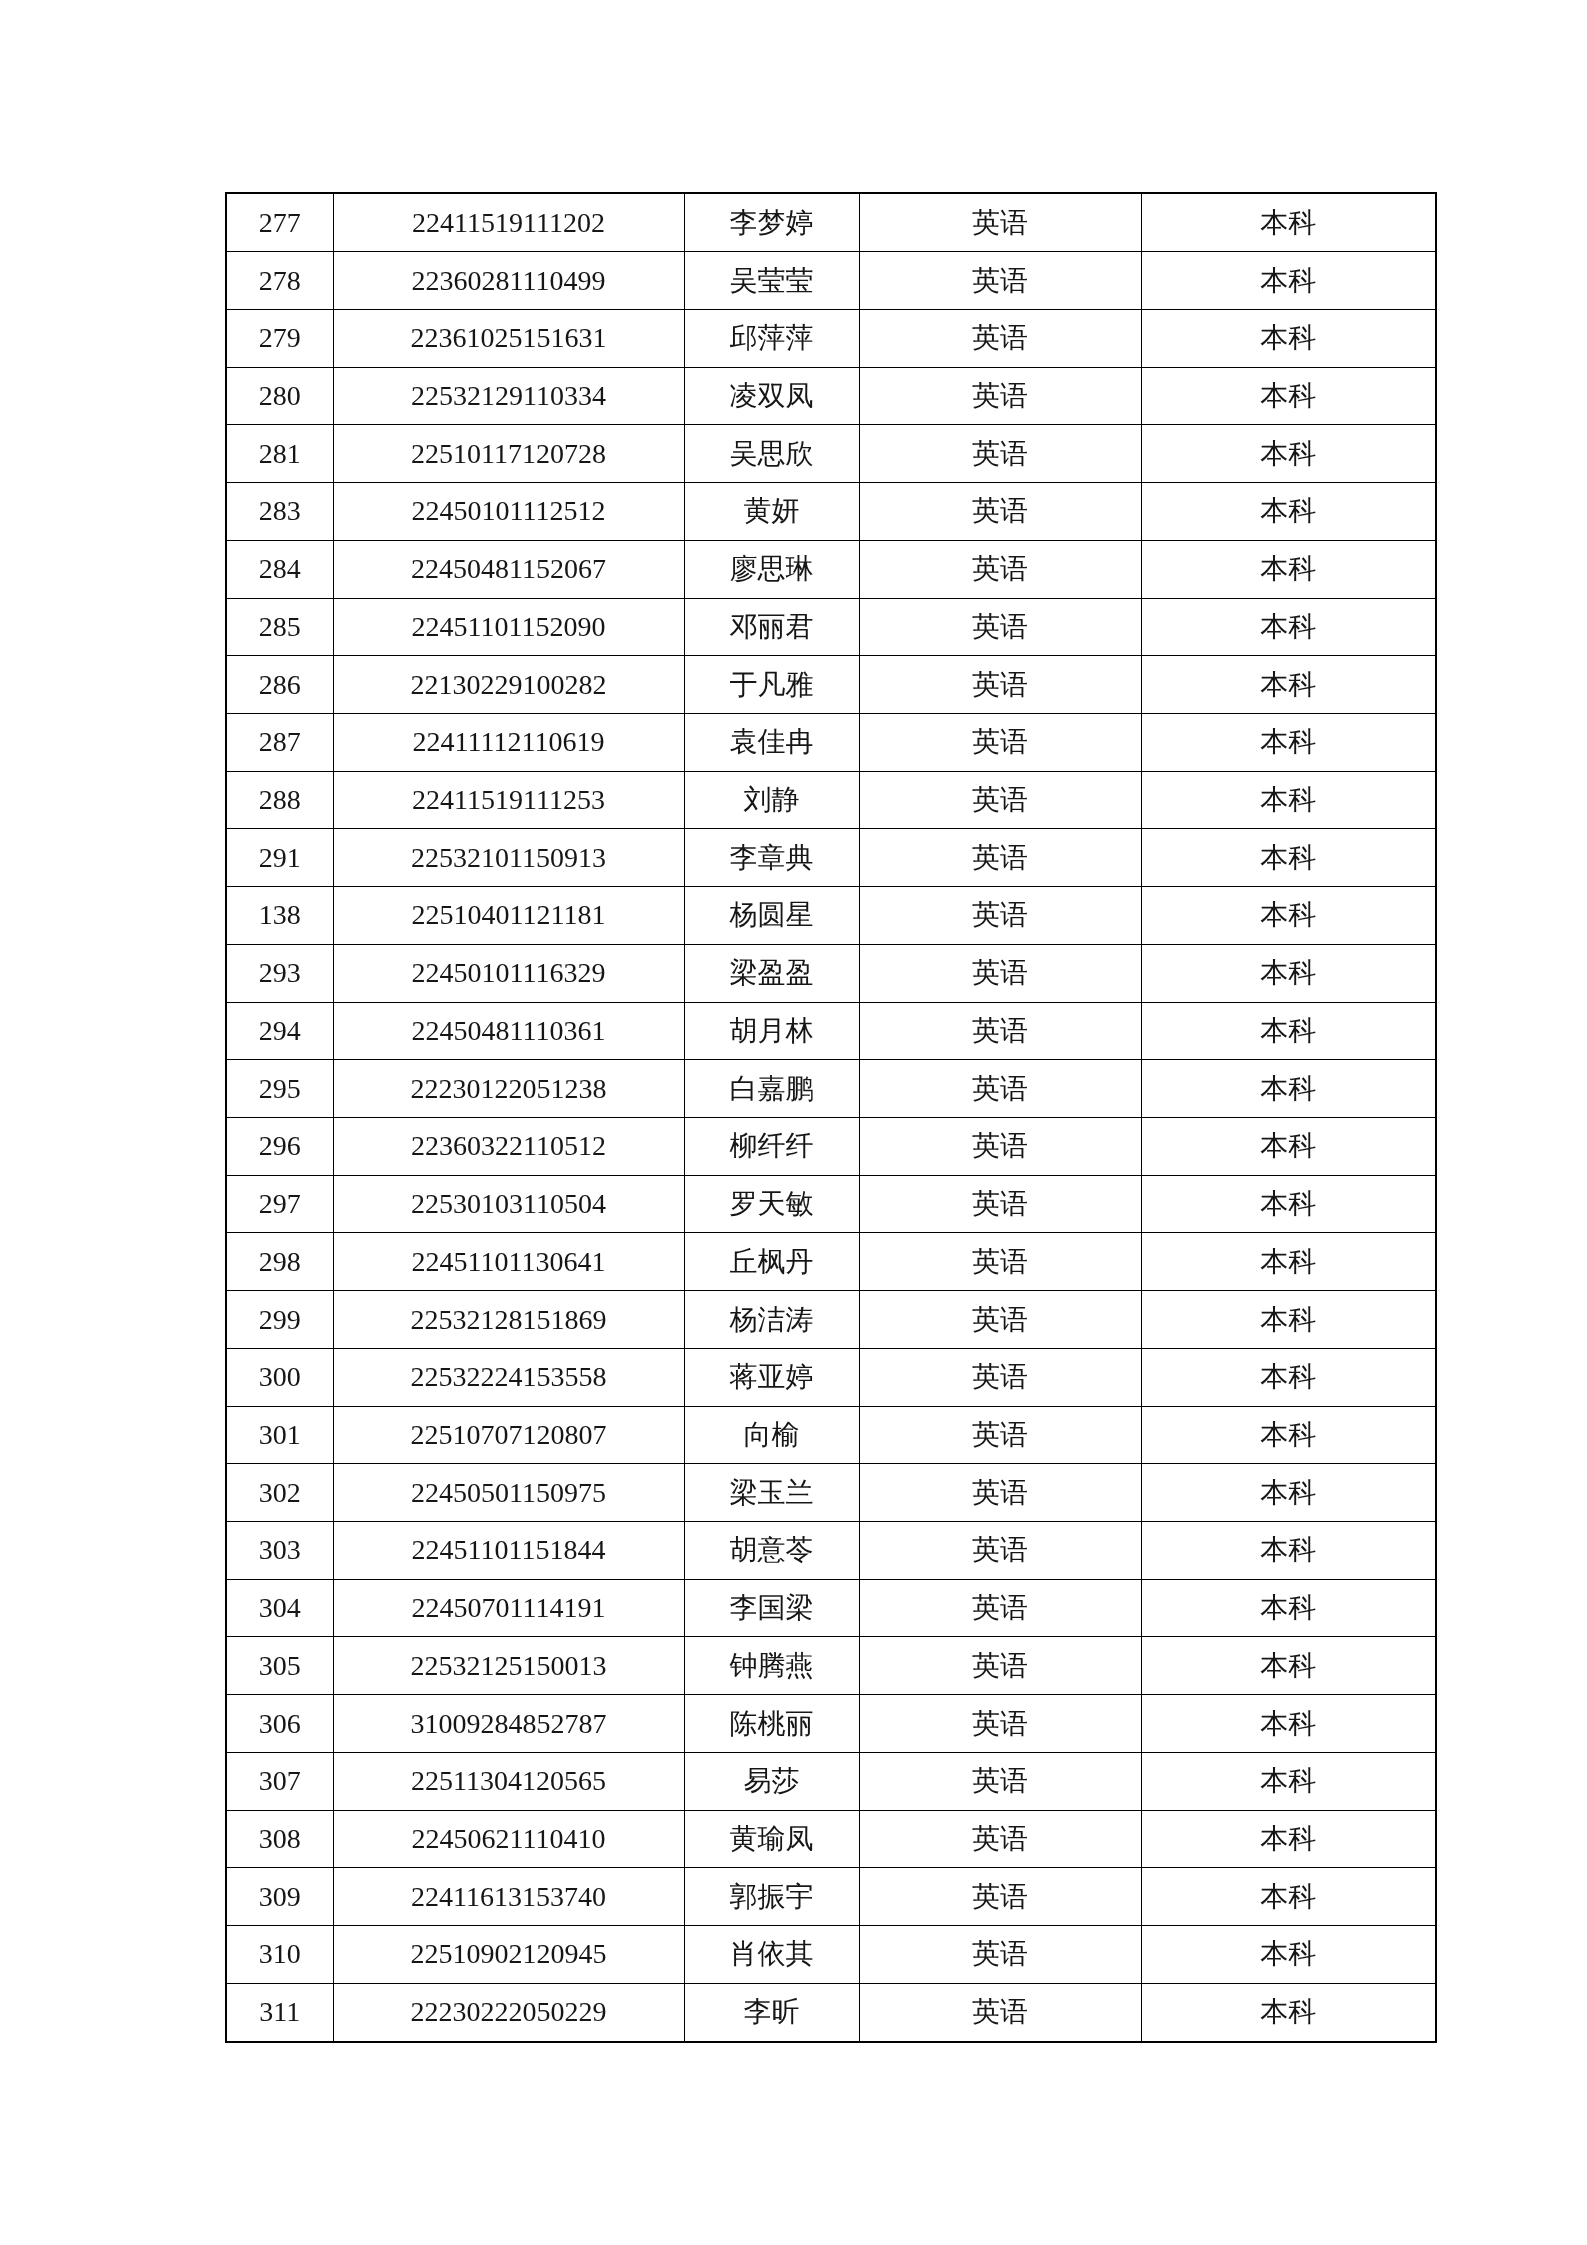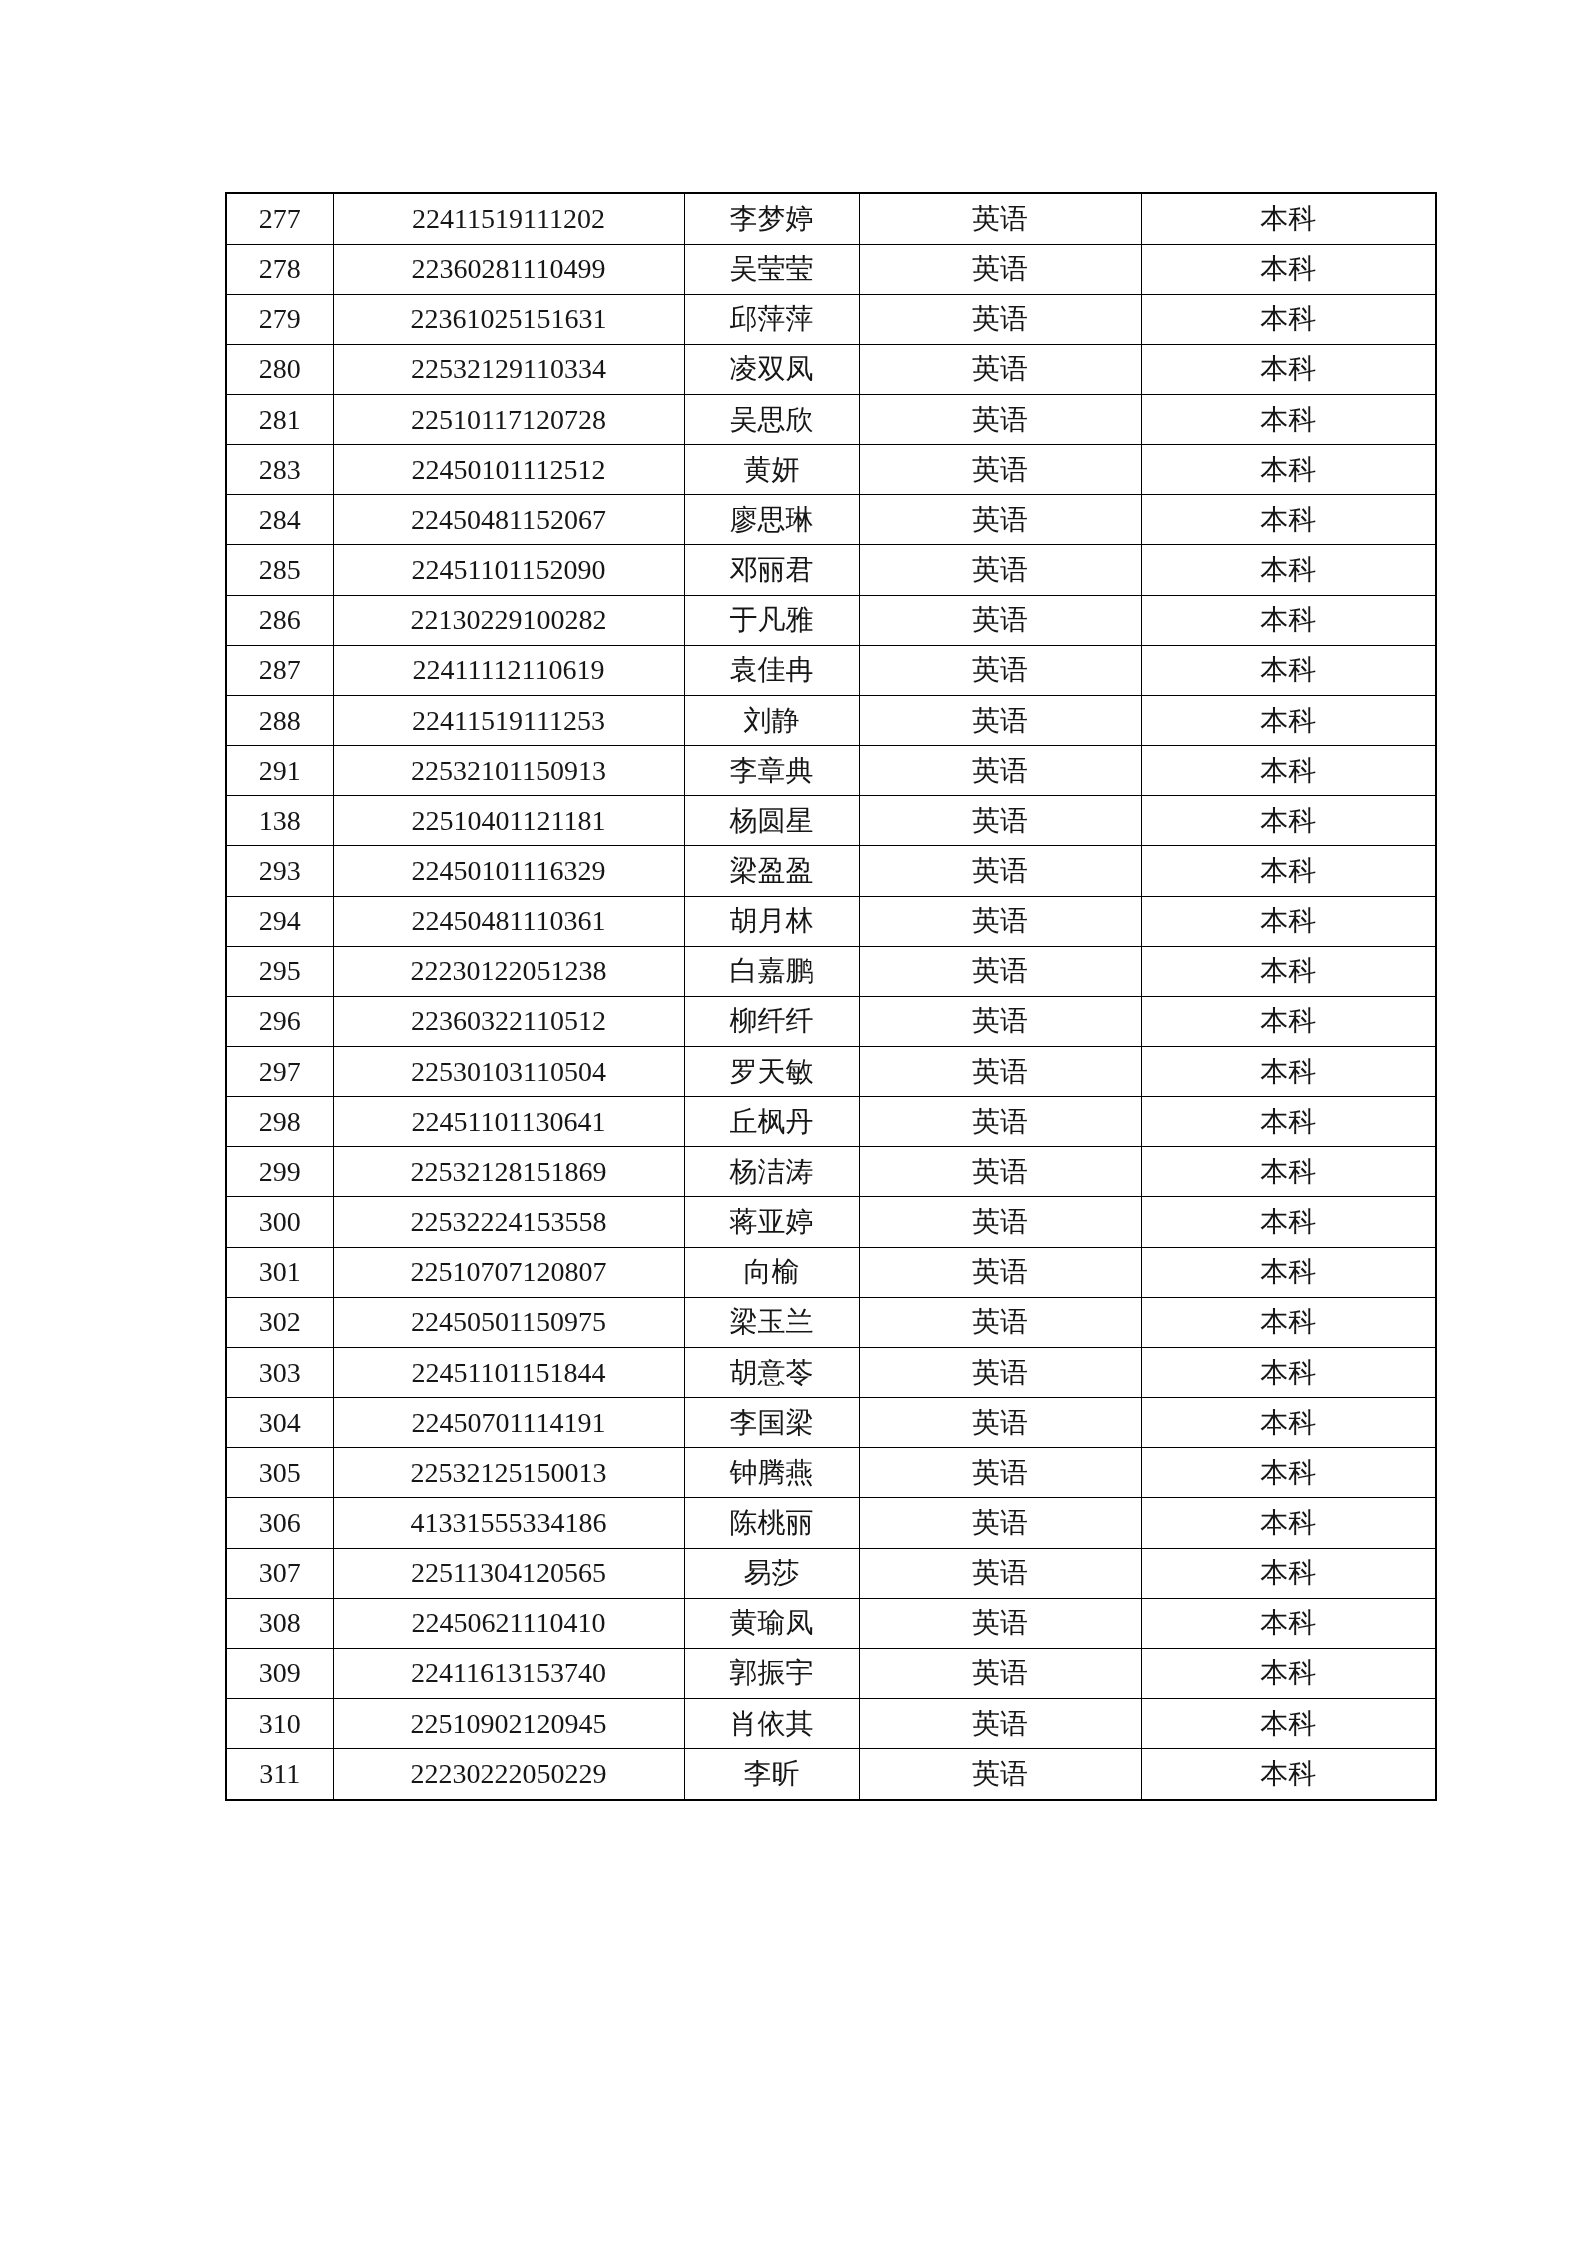--- a/index.html
+++ b/index.html
@@ -14,21 +14,21 @@
     background: #ffffff;
     font-family: "Liberation Serif", "DejaVu Serif", serif;
     color: #161616;
     overflow: hidden;
   }
   table.roster {
     position: absolute;
     left: 225px;
     top: 192px;
     width: 1210px;
-    height: 1609px;
+    height: 1851px;
     border-collapse: collapse;
     table-layout: fixed;
     border: 2px solid #000000;
   }
   table.roster td {
     border: 1px solid #000000;
     text-align: center;
     vertical-align: middle;
     padding: 0;
     font-size: 28px;
@@ -232,21 +232,21 @@
         </tr>
         <tr>
           <td class="c0">305</td>
           <td class="c1">22532125150013</td>
           <td class="c2">钟腾燕</td>
           <td class="c3">英语</td>
           <td class="c4">本科</td>
         </tr>
         <tr>
           <td class="c0">306</td>
-          <td class="c1">41331555334186</td>
+          <td class="c1">31009284852787</td>
           <td class="c2">陈桃丽</td>
           <td class="c3">英语</td>
           <td class="c4">本科</td>
         </tr>
         <tr>
           <td class="c0">307</td>
           <td class="c1">22511304120565</td>
           <td class="c2">易莎</td>
           <td class="c3">英语</td>
           <td class="c4">本科</td>

